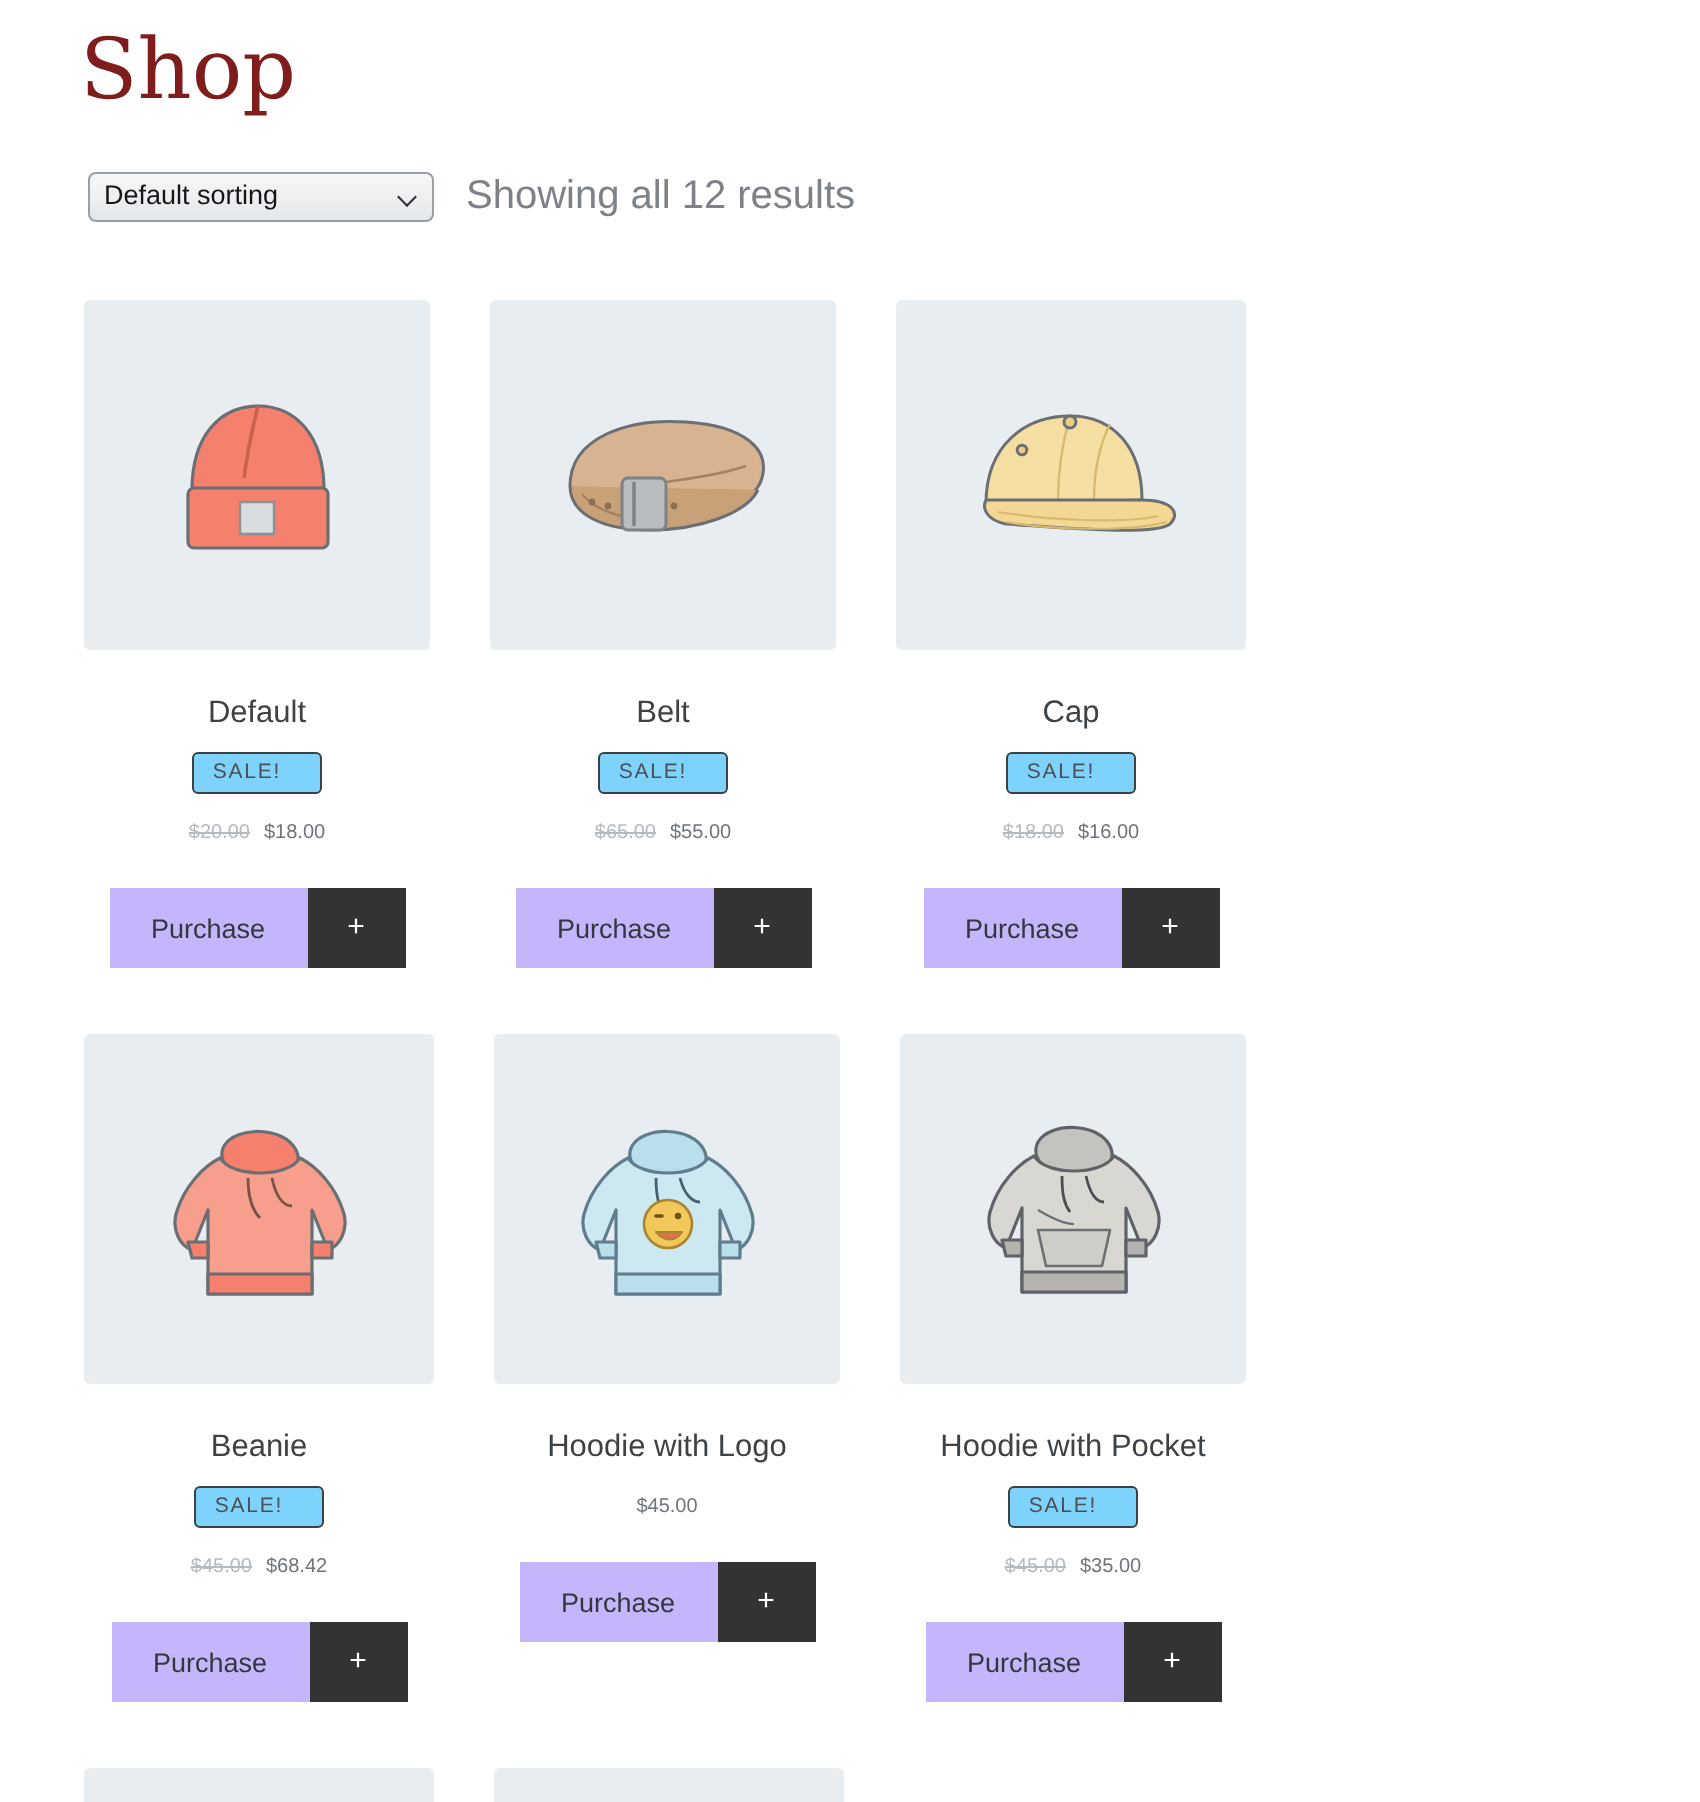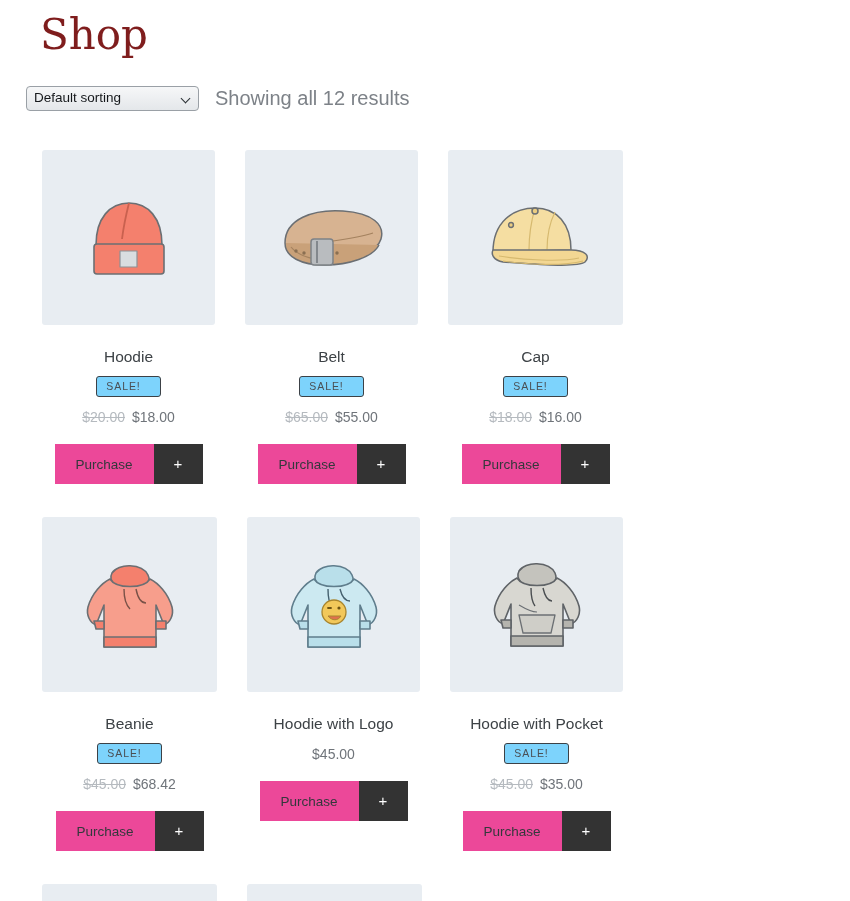--- a/index.html
+++ b/index.html
@@ -20,21 +20,21 @@
     font-size: 42px;
     font-weight: 300;
     color: #7f1d1d;
     letter-spacing: 0px;
     line-height: 56px;
     margin: 0;
   }
 
   .toolbar {
     position: absolute;
-    left: 26px; top: 86px;
+    left: 44px; top: 86px;
     display: flex;
     align-items: center;
   }
   .sorting-select {
     appearance: none;
     -webkit-appearance: none;
     width: 173px;
     height: 25px;
     padding: 1px 22px 3px 7px;
     font-family: "Liberation Sans", sans-serif;
@@ -118,21 +118,21 @@
     background: #7dd3fc;
     font-size: 10.5px;
     letter-spacing: 0.9px;
     color: #4a4f54;
     font-weight: 400;
     line-height: 12px;
   }
 
   .price {
     margin-top: 11px;
-    font-size: 14px;
+    font-size: 10px;
     color: #6f747a;
     text-align: center;
     white-space: nowrap;
     line-height: 18px;
   }
   .price .old {
     color: #b5babf;
     text-decoration: line-through;
     margin-right: 7px;
   }
@@ -141,21 +141,21 @@
   .actions {
     margin-top: 18px;
     display: flex;
     align-items: stretch;
     height: 40px;
   }
   .btn-purchase {
     width: 99px;
     height: 40px;
     border: none;
-    background: #ec4899;
+    background: #c4b5fd;
     color: #34383c;
     font-family: "Liberation Sans", sans-serif;
     font-size: 13.5px;
     cursor: pointer;
     padding: 0;
   }
   .btn-add {
     width: 49px;
     height: 40px;
     border: none;
@@ -188,21 +188,21 @@
         <div class="product-image">
           <svg width="110" height="110" viewBox="0 0 110 110">
     <g stroke="#6b6f73" stroke-width="1.6" fill="none" stroke-linejoin="round">
       <path d="M22 62 C22 35 36 20 55 20 C74 20 88 35 88 62 Z" fill="#f4806d"></path>
       <path d="M55 20 C53 28 50 40 48 56" stroke="#c9614f" stroke-width="1.8"></path>
       <rect x="20" y="61" width="70" height="30" rx="3" fill="#f4806d"></rect>
       <rect x="46" y="68" width="17" height="16" fill="#d9dde0" stroke="#8c9196" stroke-width="1.2"></rect>
     </g>
           </svg>
         </div>
-        <div class="product-title">Hoodie</div>
+        <div class="product-title">Default</div>
         <div class="sale-badge">SALE!</div>
         <div class="price"><span class="old">$20.00</span><span class="new">$18.00</span></div>
         <div class="actions">
           <button class="btn-purchase">Purchase</button>
           <button class="btn-add">+</button>
         </div>
       </div>
       <div class="product">
         <div class="product-image">
           <svg width="126" height="86" viewBox="0 0 126 86">

